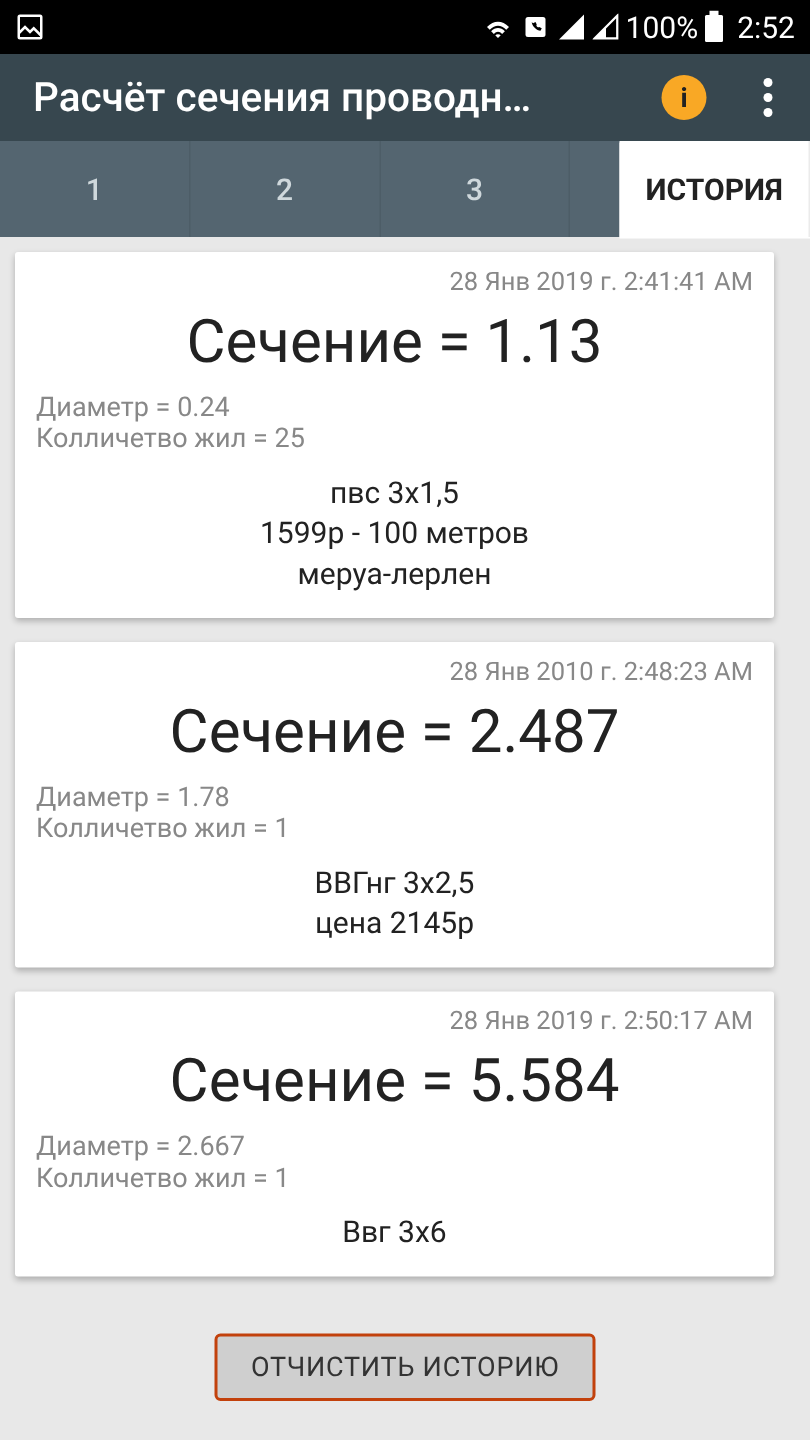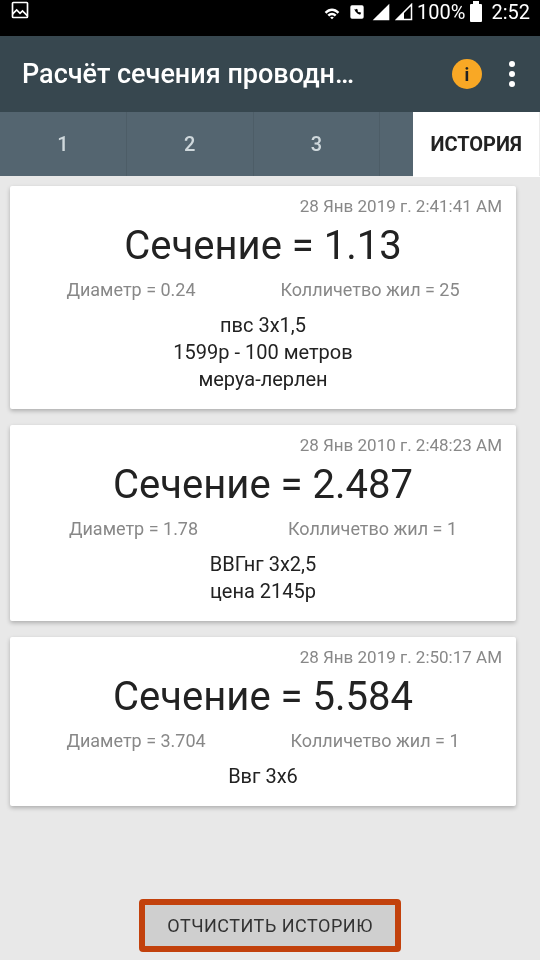--- a/index.html
+++ b/index.html
@@ -4,39 +4,39 @@
 <style>
   * { margin: 0; padding: 0; box-sizing: border-box; font-family: Roboto, Arial, sans-serif; }
   html, body { width: 540px; height: 960px; background: #e8e8e8; overflow: hidden; }
 
   
   .status-bar {
     height: 36px;
     background: #000;
     color: #fff;
     display: flex;
-    align-items: flex-start;
+    align-items: center;
     justify-content: space-between;
     padding: 0 10px;
     font-size: 20px;
   }
   .status-left, .status-right { display: flex; align-items: center; gap: 8px; }
   .status-right { gap: 4px; }
   .status-icon { display: inline-flex; align-items: center; justify-content: center; }
   .status-time { margin-left: 4px; font-weight: 400; }
 
   
   .app-bar {
-    height: 76px;
+    height: 58px;
     background: #37474f;
     color: #fff;
     display: flex;
     align-items: center;
     padding: 0 18px 0 22px;
-    gap: 2px;
+    gap: 13px;
   }
   .app-title {
     flex: 1;
     font-size: 27px;
     font-weight: 500;
     white-space: nowrap;
     overflow: hidden;
     text-overflow: ellipsis;
   }
   .info-badge {
@@ -103,38 +103,39 @@
     font-size: 40px;
     color: #222;
     margin-bottom: 10px;
   }
   .card .params {
     display: flex;
     justify-content: space-around;
     color: #888;
     font-size: 18px;
     margin-bottom: 12px;
+    flex-direction: column;
   }
   .card .note {
     text-align: center;
     font-size: 20px;
     color: #222;
     line-height: 1.35;
   }
 
   .clear-btn-wrap {
     position: absolute;
     bottom: 6px;
     left: 0; right: 0;
     display: flex;
     justify-content: center;
   }
   .clear-btn {
     background: #cfcfcf;
-    border: 6px solid #c2410c;
+    border: 2px solid #c2410c;
     border-radius: 4px;
     padding: 10px 22px;
     font-size: 18px;
     color: #333;
     letter-spacing: 0.5px;
   }
 </style>
 </head>
 <body>
 
@@ -224,21 +225,21 @@
     <div class="note">
       <div>ВВГнг 3x2,5</div>
       <div>цена 2145р</div>
     </div>
   </div>
 
   <div class="card">
     <div class="timestamp">28 Янв 2019 г. 2:50:17 AM</div>
     <div class="section-value">Сечение = 5.584</div>
     <div class="params">
-      <span>Диаметр = 3.704</span>
+      <span>Диаметр = 2.667</span>
       <span>Колличетво жил = 1</span>
     </div>
     <div class="note">
       <div>Ввг 3x6</div>
     </div>
   </div>
 
   <div class="clear-btn-wrap">
     <button class="clear-btn">ОТЧИСТИТЬ ИСТОРИЮ</button>
   </div>

